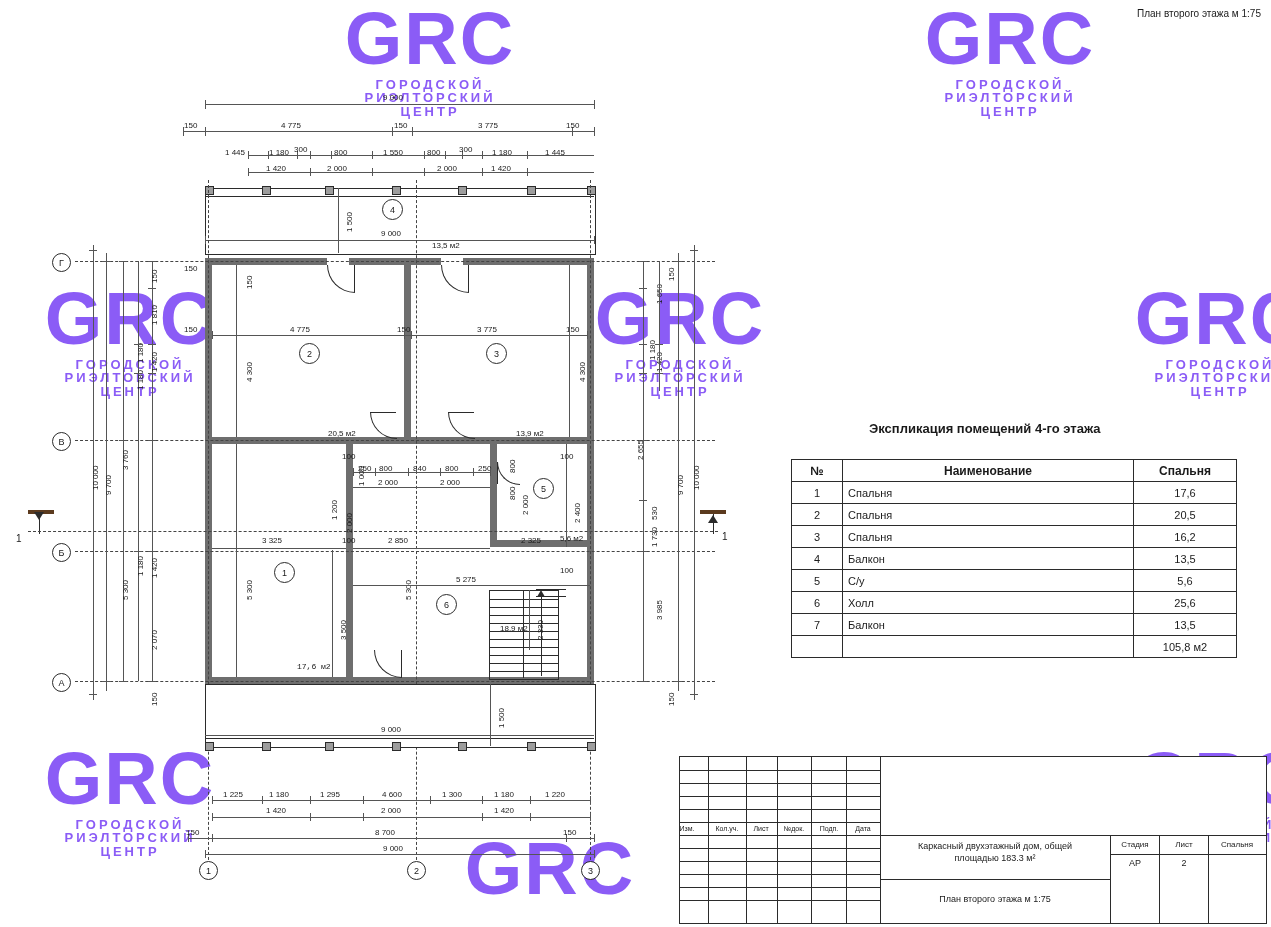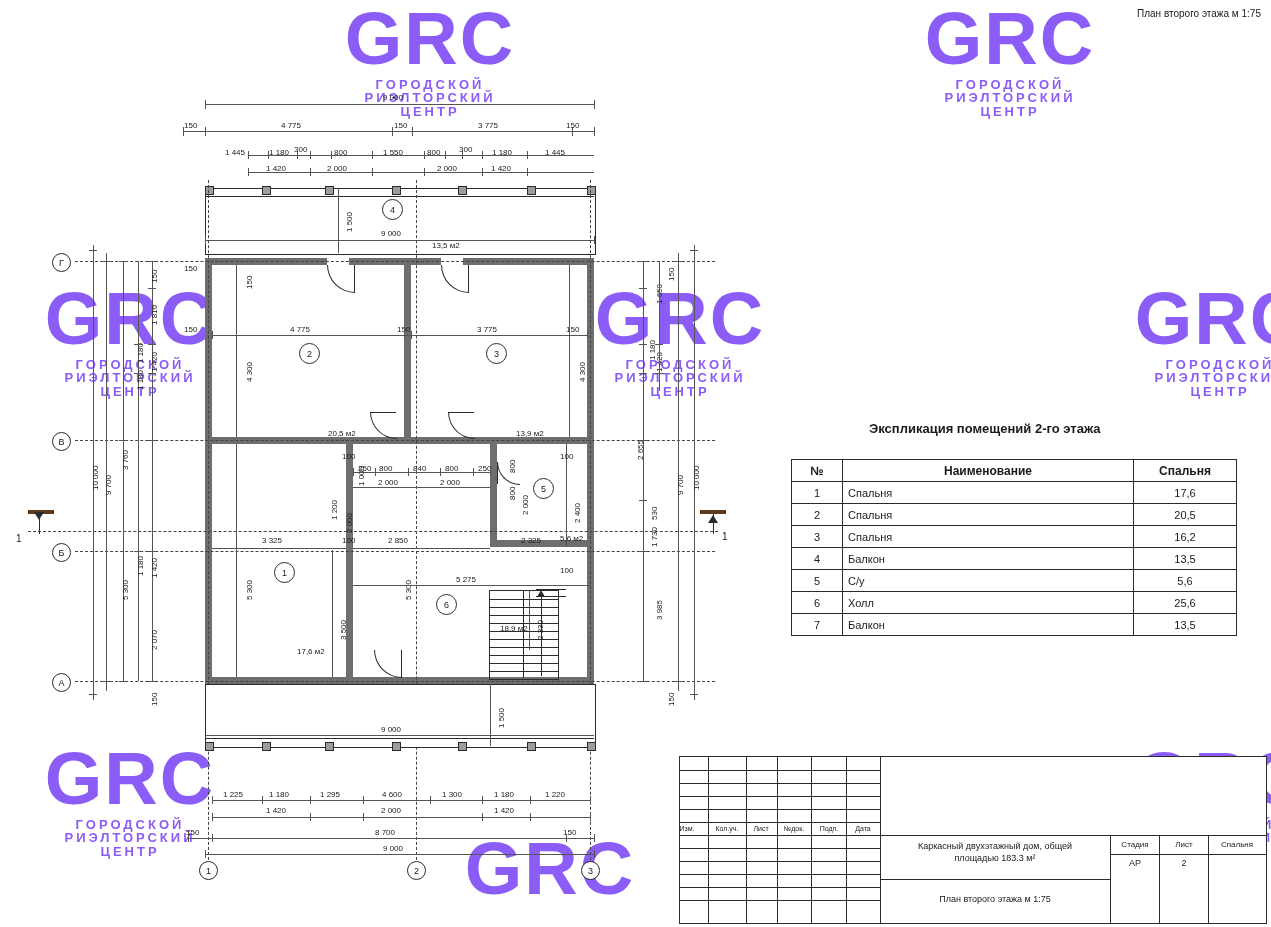--- a/index.html
+++ b/index.html
@@ -230,21 +230,21 @@
 
 <div class="circ r10" style="left:299px;top:343px;">2</div>
 <div class="circ r10" style="left:486px;top:343px;">3</div>
 <div class="circ r10" style="left:274px;top:562px;">1</div>
 <div class="circ r10" style="left:533px;top:478px;">5</div>
 <div class="circ r10" style="left:436px;top:594px;">6</div>
 <div class="circ r10" style="left:388px;top:691px;">7</div>
 
 <div class="t" style="left:328px;top:429px;">20,5 м2</div>
 <div class="t" style="left:516px;top:429px;">13,9 м2</div>
-<div class="t" style="left:297px;top:647px;">17,6 м2</div>
+<div class="t" style="left:297px;top:662px;font-family:Liberation Mono, monospace;">17,6 м2</div>
 <div class="t" style="left:560px;top:534px;">5,6 м2</div>
 <div class="t" style="left:500px;top:624px;">18,9 м2</div>
 <div class="t" style="left:520px;top:719px;">13,5 м2</div>
 
 <div class="door" style="left:327px;top:265px;width:27px;height:27px;"></div>
 <div class="ln v1px" style="left:354px;top:265px;height:27px;"></div>
 <div class="door" style="left:441px;top:265px;width:27px;height:27px;"></div>
 <div class="ln v1px" style="left:468px;top:265px;height:27px;"></div>
 <div class="door" style="left:370px;top:412px;width:26px;height:26px;"></div>
 <div class="ln h1px" style="left:370px;top:412px;width:26px;"></div>
@@ -456,21 +456,21 @@
 <div class="ln v1px thin" style="left:594px;top:834px;height:8px;"></div>
 <div class="t" style="left:186px;top:828px;">150</div>
 <div class="t" style="left:375px;top:828px;">8 700</div>
 <div class="t" style="left:563px;top:828px;">150</div>
 
 <div class="ln h1px thin" style="left:205px;top:854px;width:389px;"></div>
 <div class="ln v1px thin" style="left:205px;top:850px;height:8px;"></div>
 <div class="ln v1px thin" style="left:594px;top:850px;height:8px;"></div>
 <div class="t" style="left:383px;top:844px;">9 000</div>
 
-<div class="expl-title">Экспликация помещений 2-го этажа</div>
+<div class="expl-title">Экспликация помещений 4-го этажа</div>
 <table class="expl">
   <thead>
     <tr>
       <th class="c-num">№</th>
       <th class="c-name">Наименование</th>
       <th class="c-area">Спальня</th>
     </tr>
   </thead>
   <tbody>
     <tr>
@@ -500,20 +500,25 @@
     </tr>
     <tr>
       <td class="c-num">6</td>
       <td class="c-name">Холл</td>
       <td class="c-area">25,6</td>
     </tr>
     <tr>
       <td class="c-num">7</td>
       <td class="c-name">Балкон</td>
       <td class="c-area">13,5</td>
+    </tr>
+    <tr>
+      <td class="c-num"></td>
+      <td class="c-name"></td>
+      <td class="c-area">105,8 м2</td>
     </tr>
   </tbody>
 </table>
 
 <div class="stamp">
 
   <div class="ln v1px" style="left:28px;top:0;height:166px;"></div>
   <div class="ln v1px" style="left:66px;top:0;height:166px;"></div>
   <div class="ln v1px" style="left:97px;top:0;height:166px;"></div>
   <div class="ln v1px" style="left:131px;top:0;height:166px;"></div>

